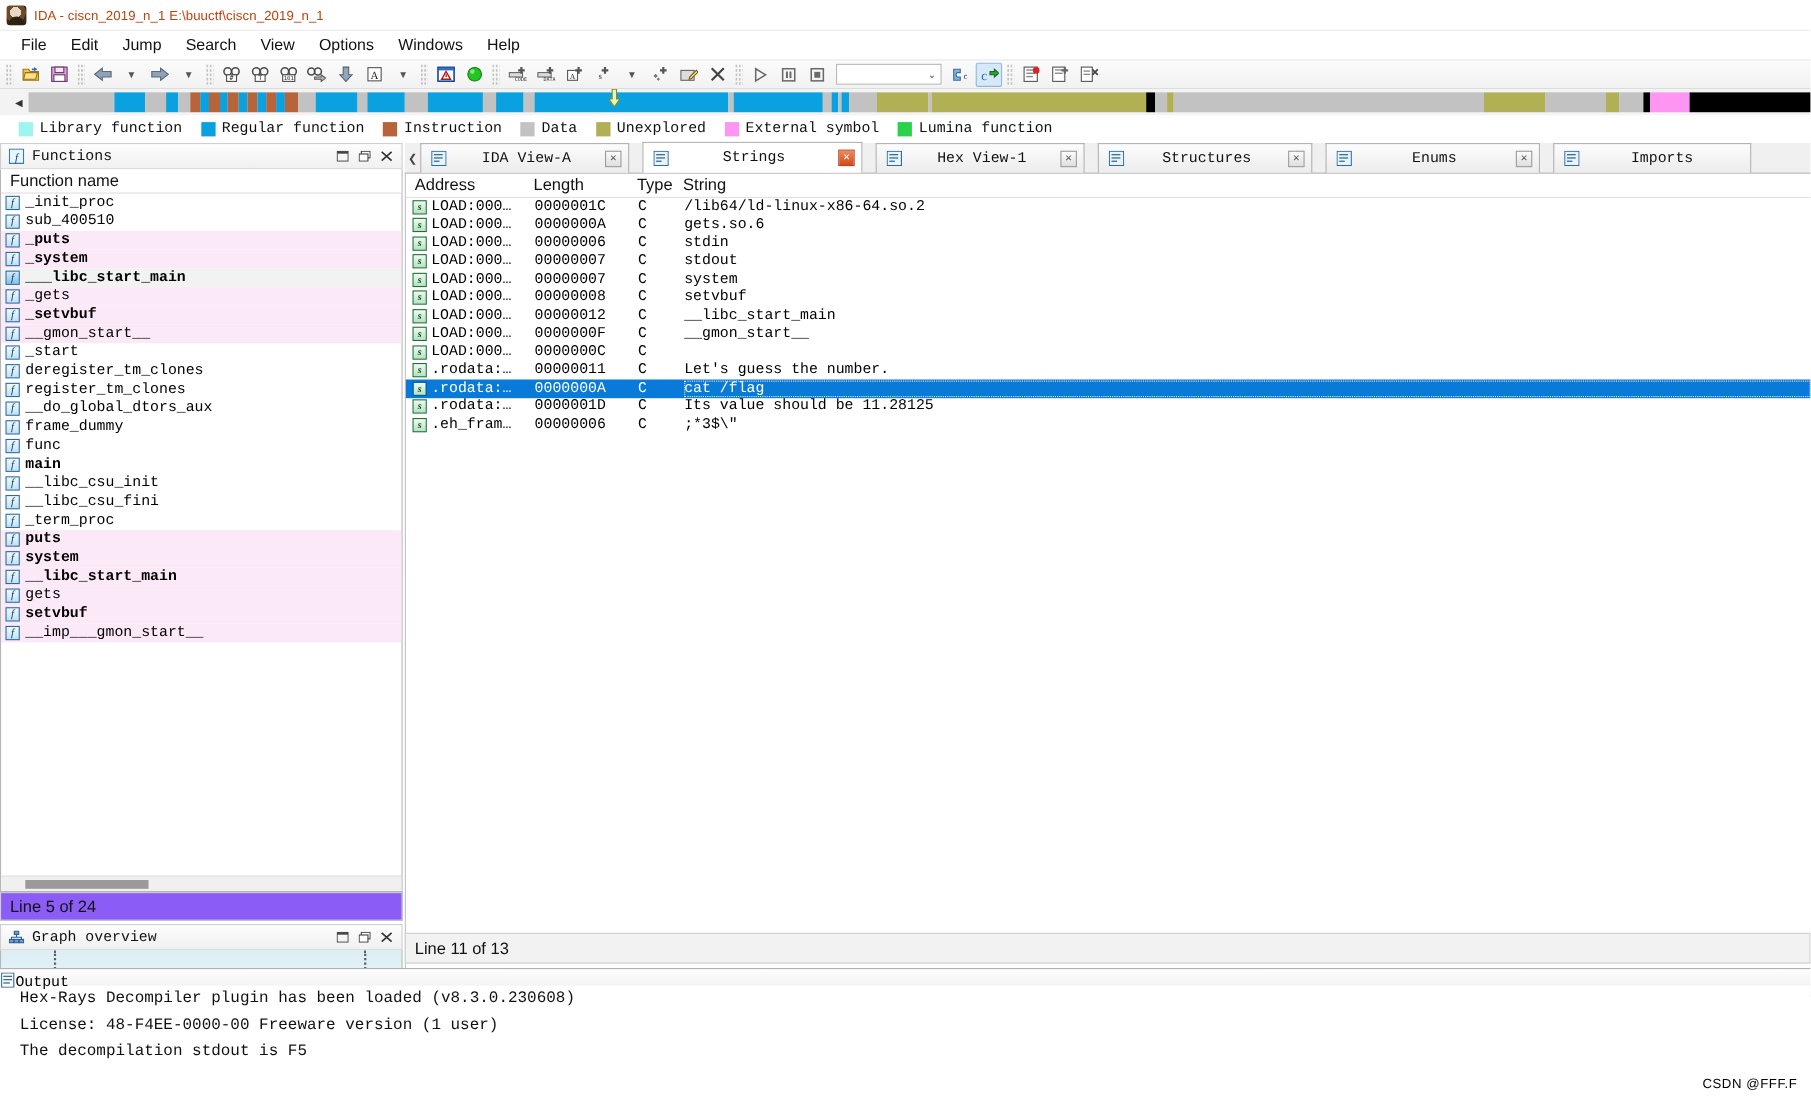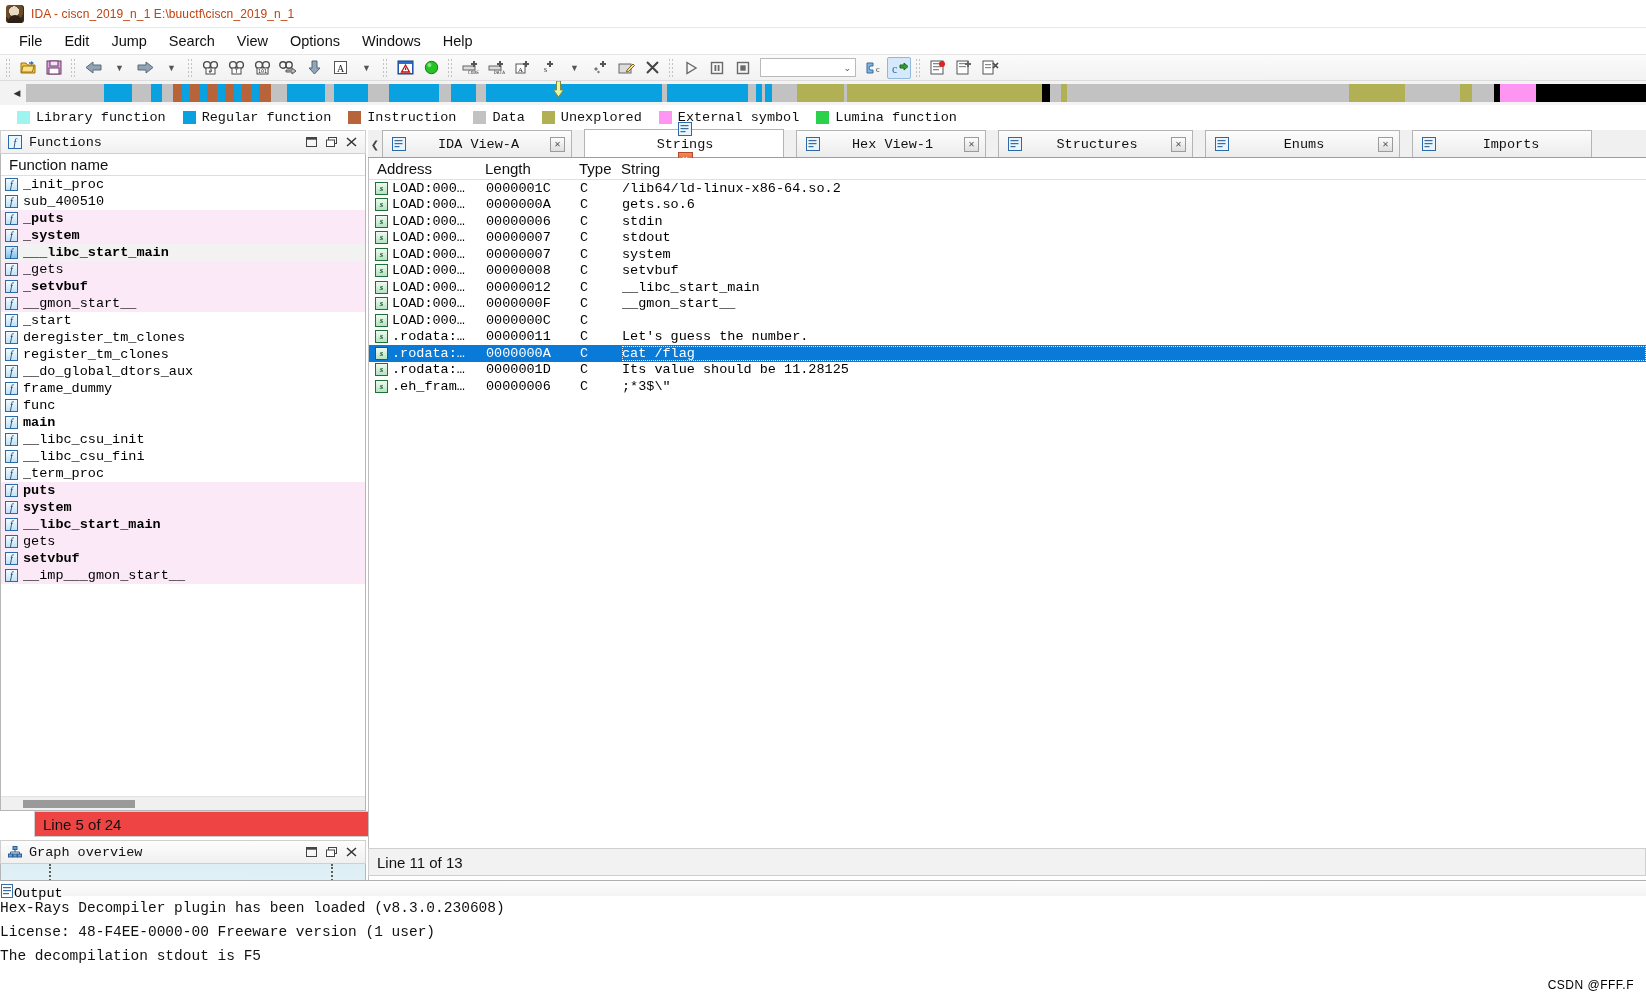--- a/index.html
+++ b/index.html
@@ -171,23 +171,23 @@
   }
   .hscroll-thumb {
     position: absolute; left: 22px; top: 3px; width: 112px; height: 8px;
     background: #9a9a9a;
   }
 
   .status-strip {
     position: absolute; left: 0; width: 366px; height: 26px;
     display: flex; align-items: center;
     padding-left: 8px;
-    background: #ef4444;
+    background: #8b5cf6;
     border: 1px solid #cfcfcf;
-    font-size: 15px; color: #111; margin-left: 34px;
+    font-size: 15px; color: #111;
   }
   #fn-status { top: 681px; }
 
   .graphov-title { position: absolute; left: 0; top: 710px; width: 366px; }
   .graphov-body {
     position: absolute; left: 0; top: 734px; width: 366px; height: 114px;
     background: linear-gradient(#ddeef5, #f2fbfe);
     border: 1px solid #b6b6b6; border-top: none;
     overflow: hidden;
   }
@@ -282,21 +282,21 @@
     height: 26px; display: flex; align-items: center;
     background: linear-gradient(#fdfdfd, #eeeeee);
     border-top: 1px solid #b0b0b0;
     border-bottom: 1px solid #cfcfcf;
     font-family: "Liberation Mono", monospace; font-size: 13.5px;
   }
   .out-body {
     height: 90px; overflow: hidden; background: #fff;
     font-family: "Liberation Mono", monospace;
     font-size: 14.5px; color: #111;
-    padding-left: 0;
+    padding-left: 18px;
   }
   .out-line { height: 24px; line-height: 24px; white-space: nowrap; }
   .watermark {
     position: absolute; right: 12px; bottom: 4px;
     font-size: 12px; color: #000000;
     letter-spacing: .5px;
   }
 </style>
 </head>
 <body>
@@ -805,21 +805,21 @@
                 <svg width="14" height="14" viewBox="0 0 14 14">
                   <rect x="0.5" y="0.5" width="13" height="13" fill="#eaf4fd" stroke="#2b6aa8"></rect>
                   <rect x="2.5" y="3" width="8" height="1.2" fill="#3a6d9e"></rect>
                   <rect x="2.5" y="6" width="8" height="1.2" fill="#3a6d9e"></rect>
                   <rect x="2.5" y="9" width="5" height="1.2" fill="#3a6d9e"></rect>
                 </svg>
               </span>
               <span class="tlabel">IDA View-A</span>
               <span class="tclose">✕</span>
             </div>
-            <div class="tab active" style="min-width: 200px; flex-direction: column;">
+            <div class="tab active" style="min-width: 200px;">
               <span class="tico">
                 <svg width="14" height="14" viewBox="0 0 14 14">
                   <rect x="0.5" y="0.5" width="13" height="13" fill="#eaf4fd" stroke="#2b6aa8"></rect>
                   <rect x="2.5" y="3" width="8" height="1.2" fill="#3a6d9e"></rect>
                   <rect x="2.5" y="6" width="8" height="1.2" fill="#3a6d9e"></rect>
                   <rect x="2.5" y="9" width="5" height="1.2" fill="#3a6d9e"></rect>
                 </svg>
               </span>
               <span class="tlabel">Strings</span>
               <span class="tclose">✕</span>

